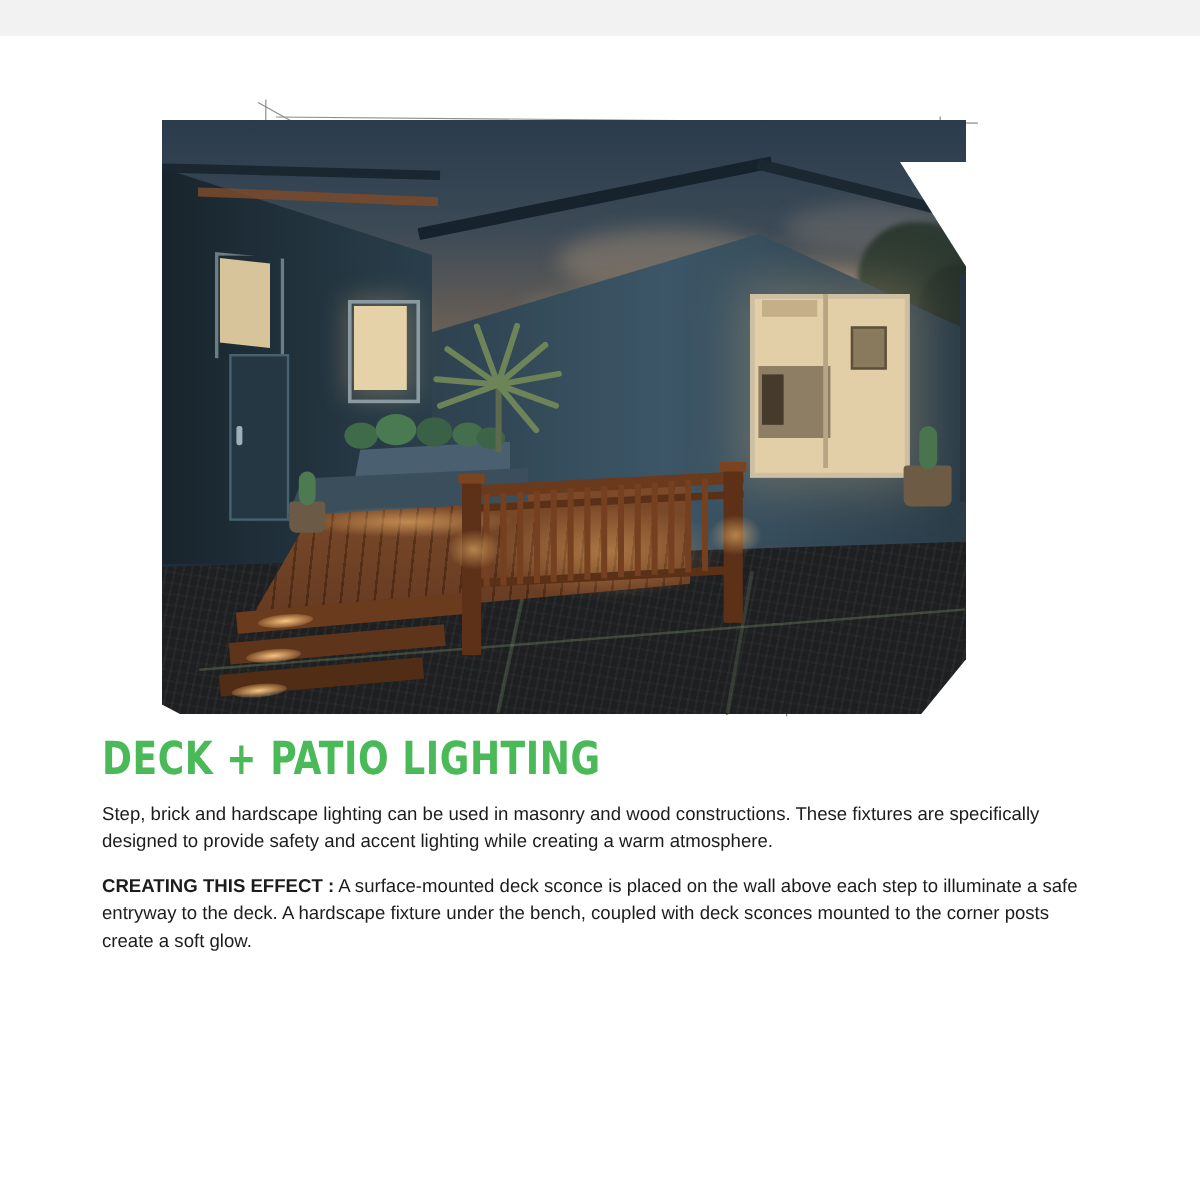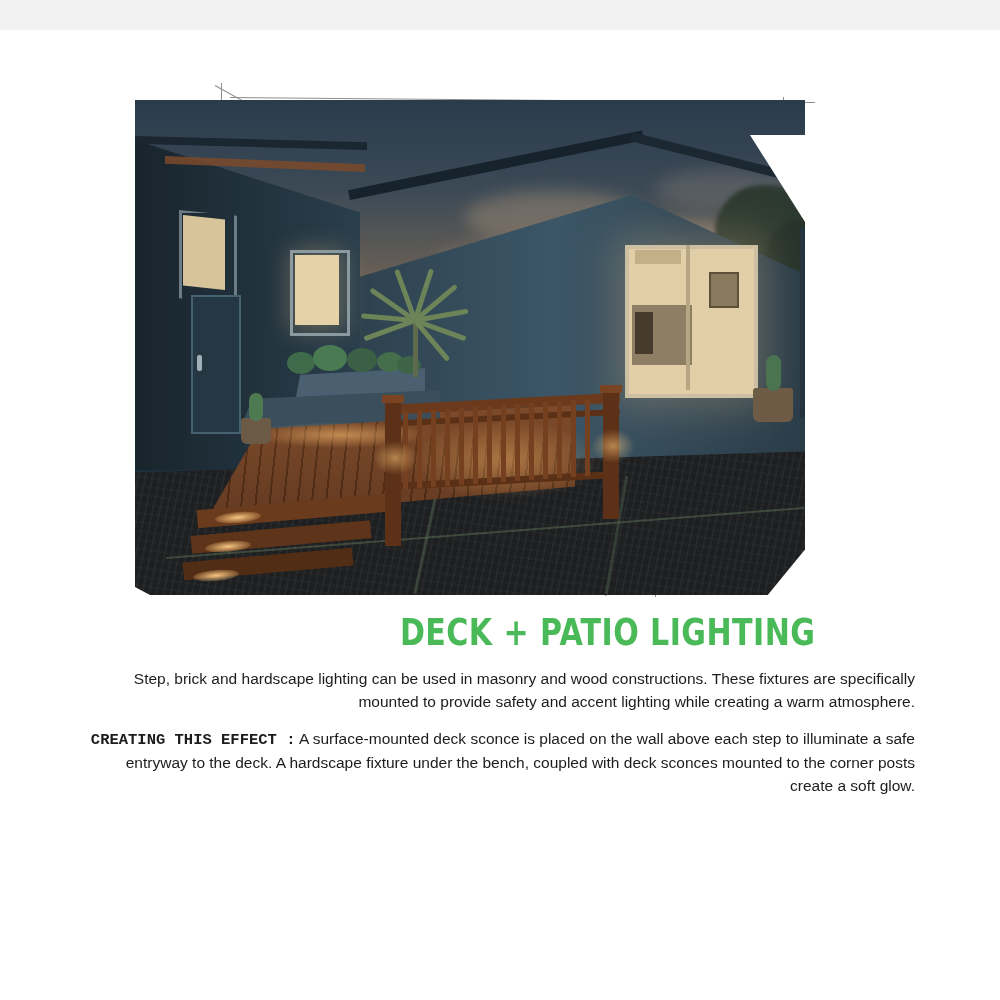--- a/index.html
+++ b/index.html
@@ -24,21 +24,20 @@
   .top-strip {
     width: 100%;
     height: 30px;
     background: #f2f2f2;
     flex: 0 0 auto;
   }
   .content-area {
     position: relative;
     flex: 1 1 auto;
     background: #ffffff;
-    text-align: right;
   }
 
   
   .illustration {
     position: absolute;
     left: 135px;
     top: 35px;
     width: 730px;
     height: 530px;
   }
@@ -554,21 +553,20 @@
   }
   .para {
     font-size: 15.5px;
     line-height: 1.48;
     color: #1c1c1c;
     margin: 0 0 14px 0;
   }
   .para.second { margin-bottom: 0; }
   .lead-in {
     font-weight: bold;
-    font-family: Liberation Mono, monospace;
   }
 
   
   .footer {
     flex: 0 0 auto;
     width: 100%;
     height: 187px;
     background: #f2f2f2;
     display: flex;
     flex-direction: column;
@@ -724,20 +722,20 @@
         </div>
 
         <div class="white-wedge-tr"></div>
         <div class="white-wedge-br"></div>
         <div class="white-wedge-bl"></div>
       </div>
     </div>
 
     <div class="text-block">
       <h1 class="heading">DECK + PATIO LIGHTING</h1>
-      <p class="para">Step, brick and hardscape lighting can be used in masonry and wood constructions. These fixtures are specifically mounted to provide safety and accent lighting while creating a warm atmosphere.</p>
+      <p class="para">Step, brick and hardscape lighting can be used in masonry and wood constructions. These fixtures are specifically designed to provide safety and accent lighting while creating a warm atmosphere.</p>
       <p class="para second"><span class="lead-in">CREATING THIS EFFECT :</span><span> A surface-mounted deck sconce is placed on the wall above each step to illuminate a safe entryway to the deck. A hardscape fixture under the bench, coupled with deck sconces mounted to the corner posts create a soft glow.</span></p>
     </div>
 
   </div>
 
 
 </div>
 
 </body></html>

